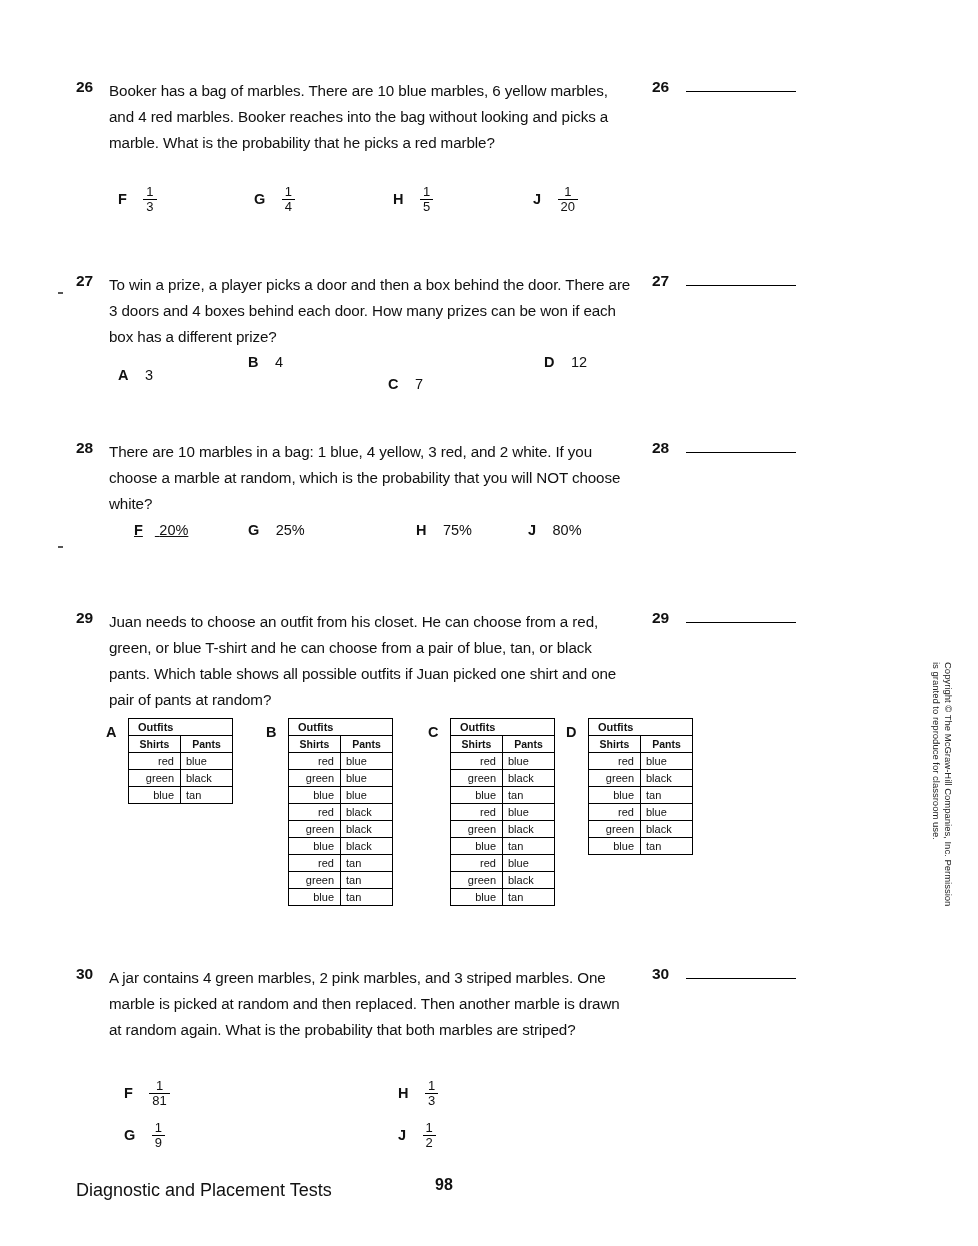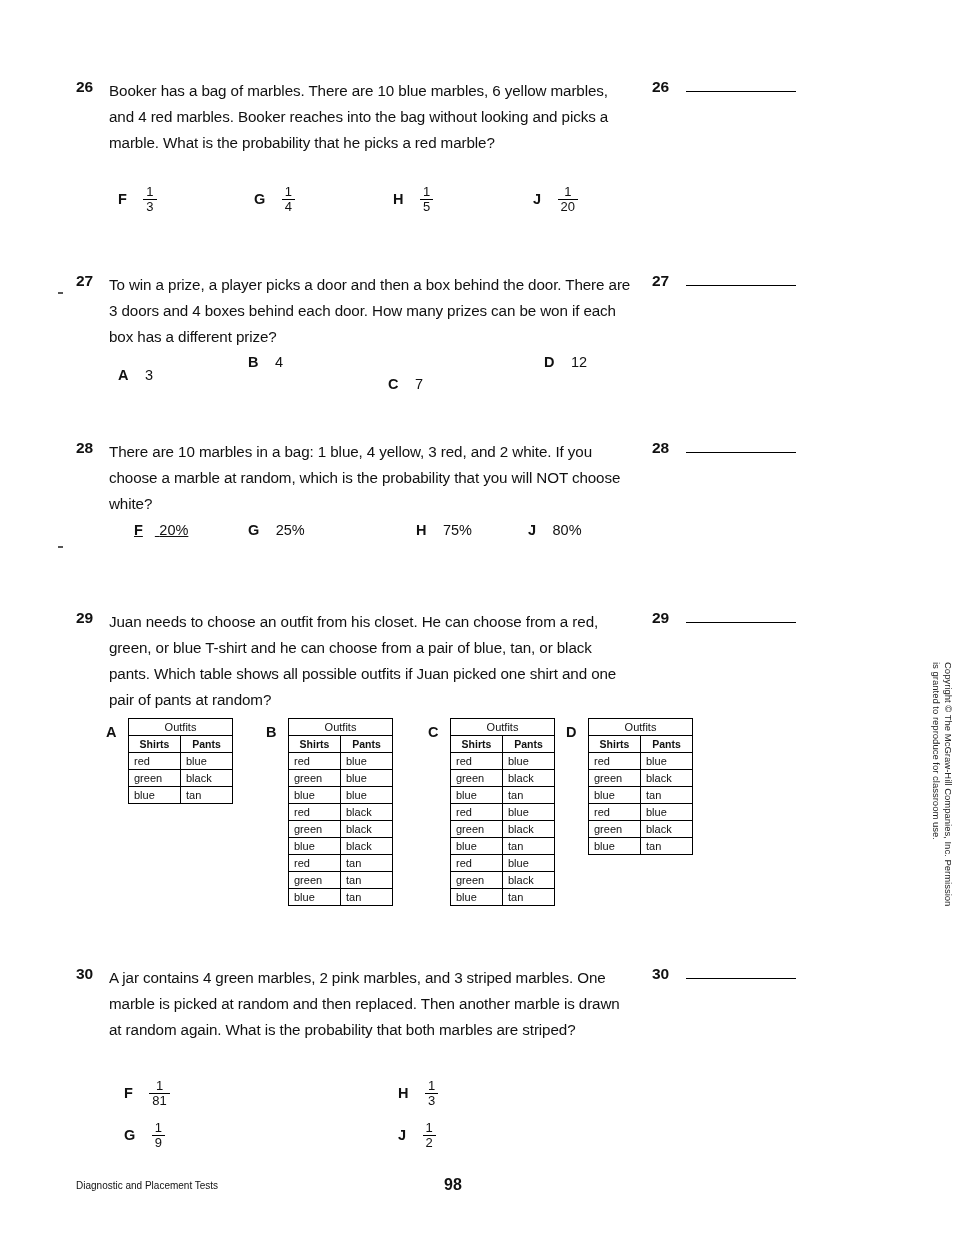--- a/index.html
+++ b/index.html
@@ -127,44 +127,43 @@
   table.outfits th,
   table.outfits td {
     border: 1px solid #000;
     padding: 1px 6px 1px 5px;
     text-align: left;
     font-weight: normal;
     line-height: 14px;
     height: 14px;
   }
   table.outfits th.title {
-    text-align: center;
-    font-weight: normal;
+    font-weight: bold;
     font-size: 11px;
     padding: 1px 9px;
   }
   table.outfits th.sub {
     font-weight: bold;
     font-size: 10.5px;
     text-align: center;
     padding: 1px 4px;
   }
-  table.outfits td.c0 { width: 40px; }
+  table.outfits td.c0 { width: 40px; text-align: right; }
   table.outfits td.c1 { width: 40px; }
 
   
   .footer-left {
     position: absolute;
     left: 76px;
     top: 1180px;
-    font-size: 10px;
+    font-size: 18px;
   }
   .footer-page {
     position: absolute;
-    left: 444px;
+    left: 435px;
     top: 1176px;
     font-size: 16px;
     font-weight: bold;
   }
 
   
   .copyright {
     position: absolute;
     right: 24px;
     top: 782px;

